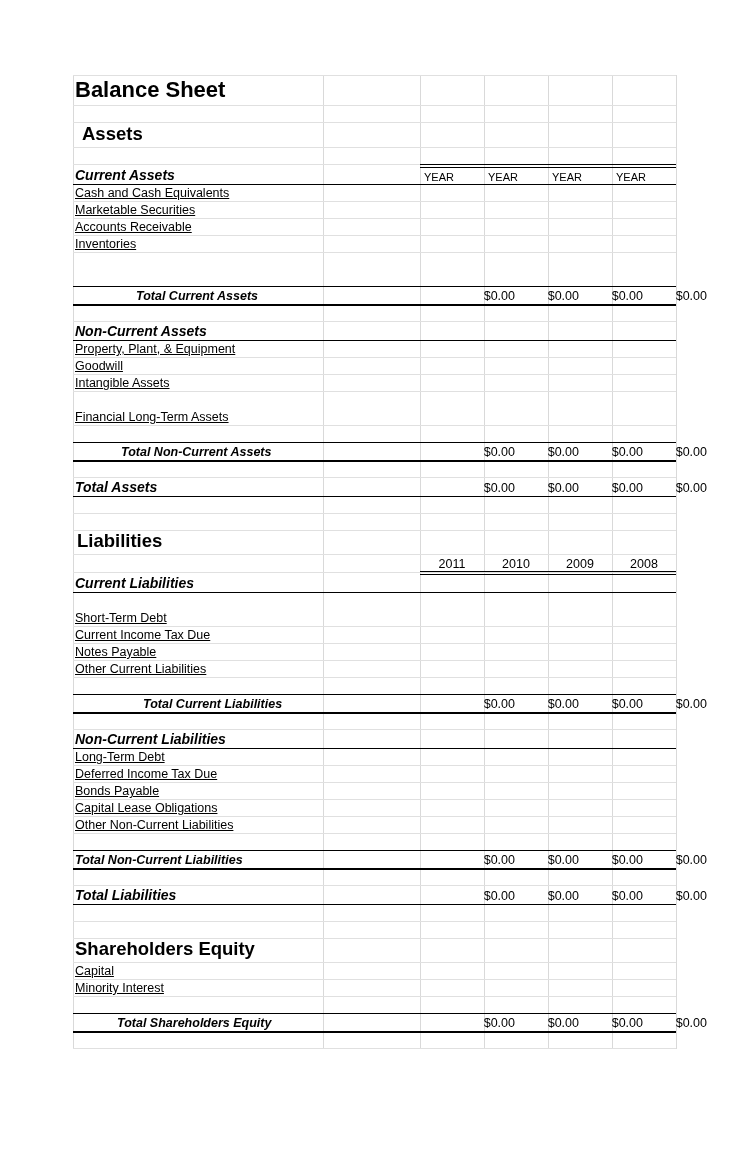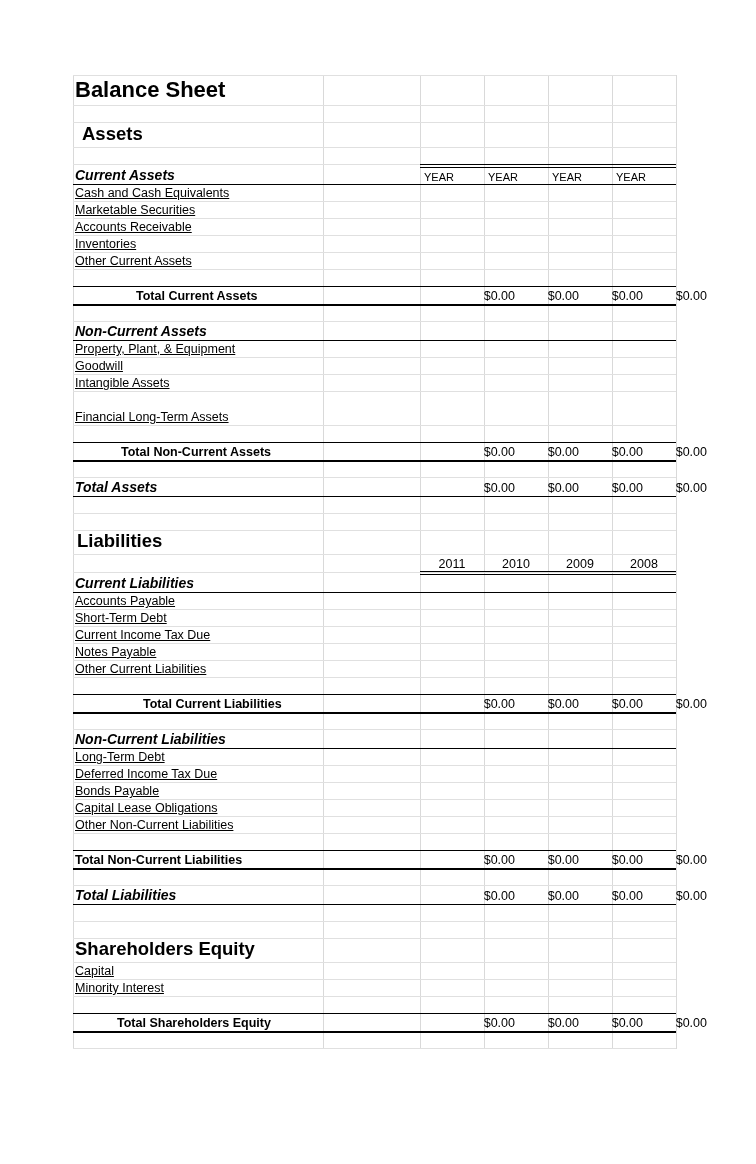--- a/index.html
+++ b/index.html
@@ -14,21 +14,21 @@
   .c0 { left: 2px; width: 248px; }
   .c2 { left: 347px; width: 64px; }
   .c3 { left: 411px; width: 64px; }
   .c4 { left: 475px; width: 64px; }
   .c5 { left: 539px; width: 64px; }
   .item { font-size: 12.5px; padding-bottom: 1px; text-decoration: underline; }
   .title { font-size: 22px; font-weight: bold; padding-bottom: 2px; }
   .section { font-size: 18.5px; font-weight: bold; padding-bottom: 2px; }
   .section.indent { padding-left: 7px; }
   .subhead { font-size: 14px; font-weight: bold; font-style: italic; padding-bottom: 1px; }
-  .totalc { font-size: 12.5px; font-weight: bold; padding-bottom: 1px; }
+  .totalc { font-size: 12.5px; font-weight: bold; font-style: italic; padding-bottom: 1px; }
   .grandtotal { font-size: 14px; font-weight: bold; font-style: italic; padding-bottom: 1px; }
   .num { font-size: 12.5px; justify-content: flex-end; padding-right: 3px; padding-bottom: 1px; margin-left: 34px; }
   .yr { font-size: 11px; padding-left: 4px; padding-bottom: 1px; margin-top: 12px; }
   .yr2 { font-size: 12.5px; justify-content: center; padding-bottom: 1px; }
   .line { position: absolute; left: 0; width: 603px; height: 0; }
   .line.thin { border-top: 1.5px solid #000; }
   .line.thick { border-top: 2.5px solid #000; }
   .line.double { border-top: 1px solid #000; border-bottom: 1px solid #000; height: 2px; box-sizing: content-box; }
   .line.years { left: 347px; width: 256px; }
 </style>
@@ -70,23 +70,20 @@
     </div>
   <div class="row" style="top:127px;height:17px">
       <div class="cell c0 item">Marketable Securities</div>
     </div>
   <div class="row" style="top:144px;height:17px">
       <div class="cell c0 item">Accounts Receivable</div>
     </div>
   <div class="row" style="top:161px;height:17px">
       <div class="cell c0 item">Inventories</div>
     </div>
-  <div class="row" style="top:178px;height:17px">
-      <div class="cell c0 item">Other Current Assets</div>
-    </div>
   <div class="row" style="top:195px;height:17px"></div>
 
   <div class="line thin" style="top:211px"></div>
   <div class="row" style="top:212px;height:18px">
     <div class="cell c0 totalc" style="padding-left:61px">Total Current Assets</div>
     <div class="cell c2 num">$0.00</div>
     <div class="cell c3 num">$0.00</div>
     <div class="cell c4 num">$0.00</div>
     <div class="cell c5 num">$0.00</div>
   </div>
@@ -141,23 +138,20 @@
     <div class="cell c3 yr2">2010</div>
     <div class="cell c4 yr2">2009</div>
     <div class="cell c5 yr2">2008</div>
   </div>
   <div class="line double years" style="top:496px"></div>
 
   <div class="row" style="top:498px;height:20px">
     <div class="cell c0 subhead">Current Liabilities</div>
   </div>
   <div class="line thin" style="top:517px"></div>
-  <div class="row" style="top:518px;height:17px">
-      <div class="cell c0 item">Accounts Payable</div>
-    </div>
   <div class="row" style="top:535px;height:17px">
       <div class="cell c0 item">Short-Term Debt</div>
     </div>
   <div class="row" style="top:552px;height:17px">
       <div class="cell c0 item">Current Income Tax Due</div>
     </div>
   <div class="row" style="top:569px;height:17px">
       <div class="cell c0 item">Notes Payable</div>
     </div>
   <div class="row" style="top:586px;height:17px">

